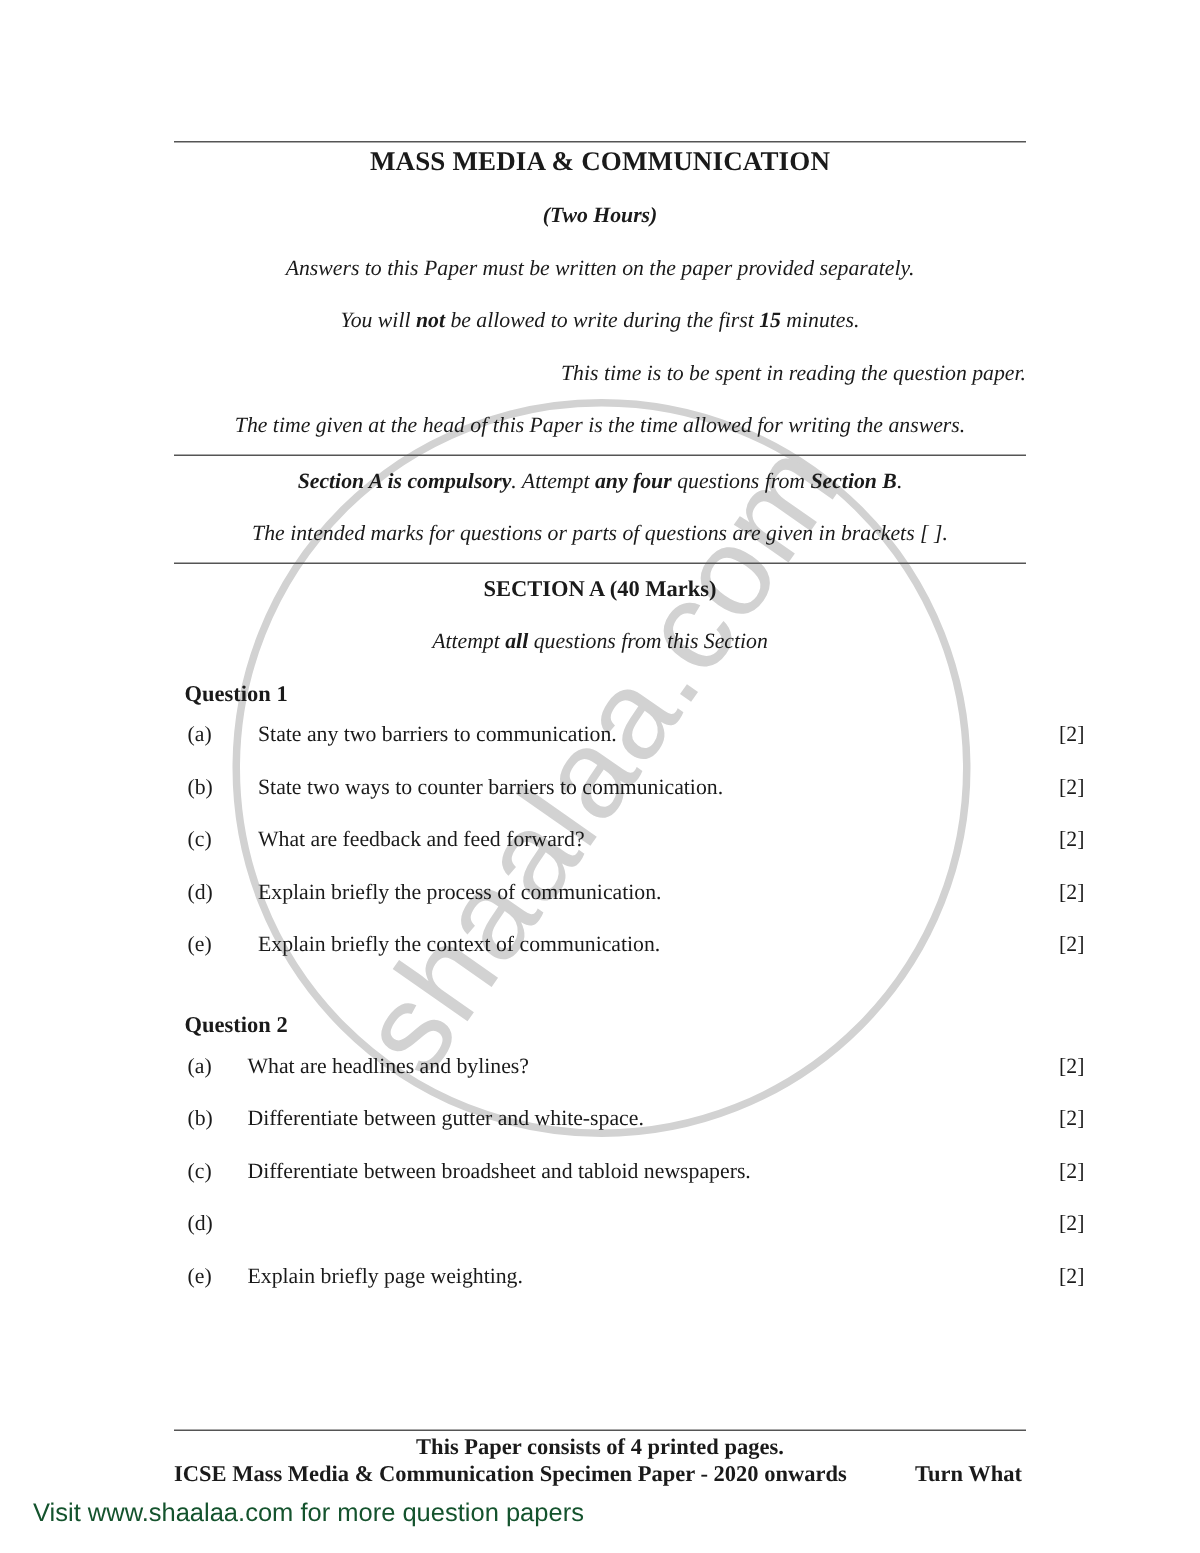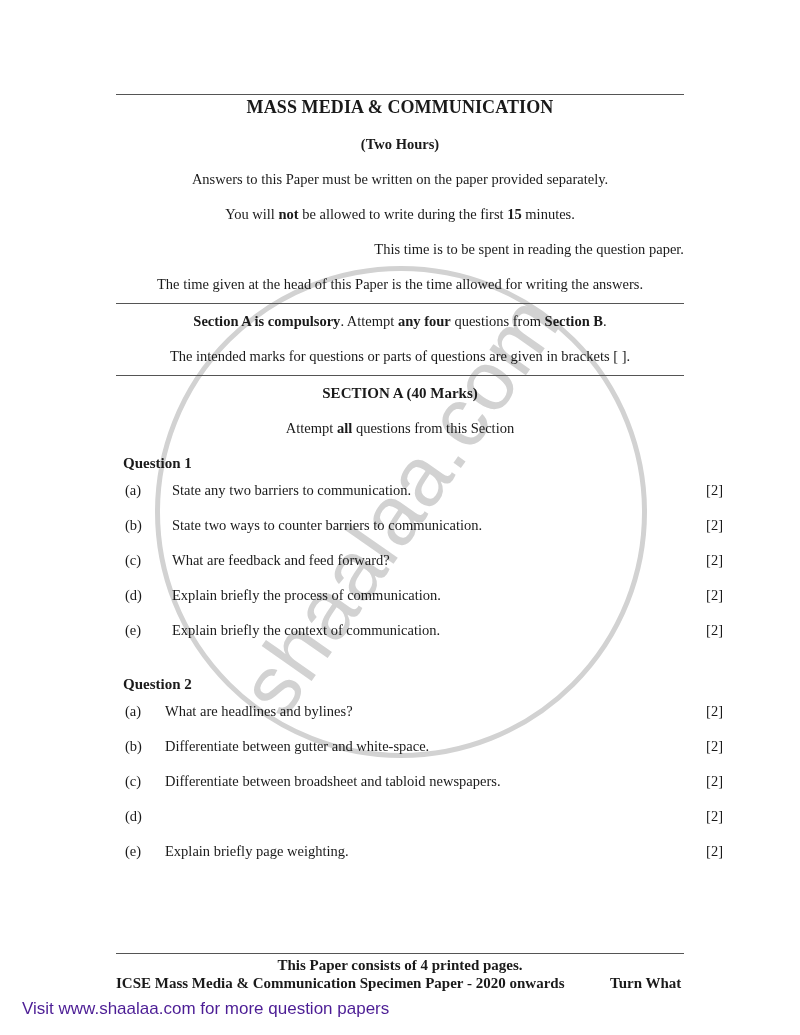--- a/index.html
+++ b/index.html
@@ -50,21 +50,21 @@
       left: 116px;
       width: 568px;
       text-align: center;
       white-space: nowrap;
     }
     .title {
       font-weight: bold;
       font-size: 18px;
       letter-spacing: 0.1px;
     }
-    .ital { font-size: 14.5px; }
+    .ital { font-style: italic; font-size: 14.5px; }
     .bold { font-weight: bold; }
     .section-heading { font-weight: bold; font-size: 15px; }
     .q-heading {
       position: absolute;
       left: 123px;
       font-weight: bold;
       font-size: 15px;
       text-align: center;
     }
     .q-row {
@@ -84,21 +84,21 @@
       font-weight: bold;
       font-size: 15px;
       white-space: nowrap;
     }
     .site-footer {
       position: absolute;
       left: 22px;
       top: 999px;
       font-family: "Liberation Sans", "DejaVu Sans", sans-serif;
       font-size: 17px;
-      color: #4c1d95;
+      color: #14532d;
       white-space: nowrap;
     }
   </style>
 </head>
 <body>
 
 <div class="watermark-circle"></div>
 <div class="watermark-text">shaalaa.com</div>
 
 <div class="layer">

